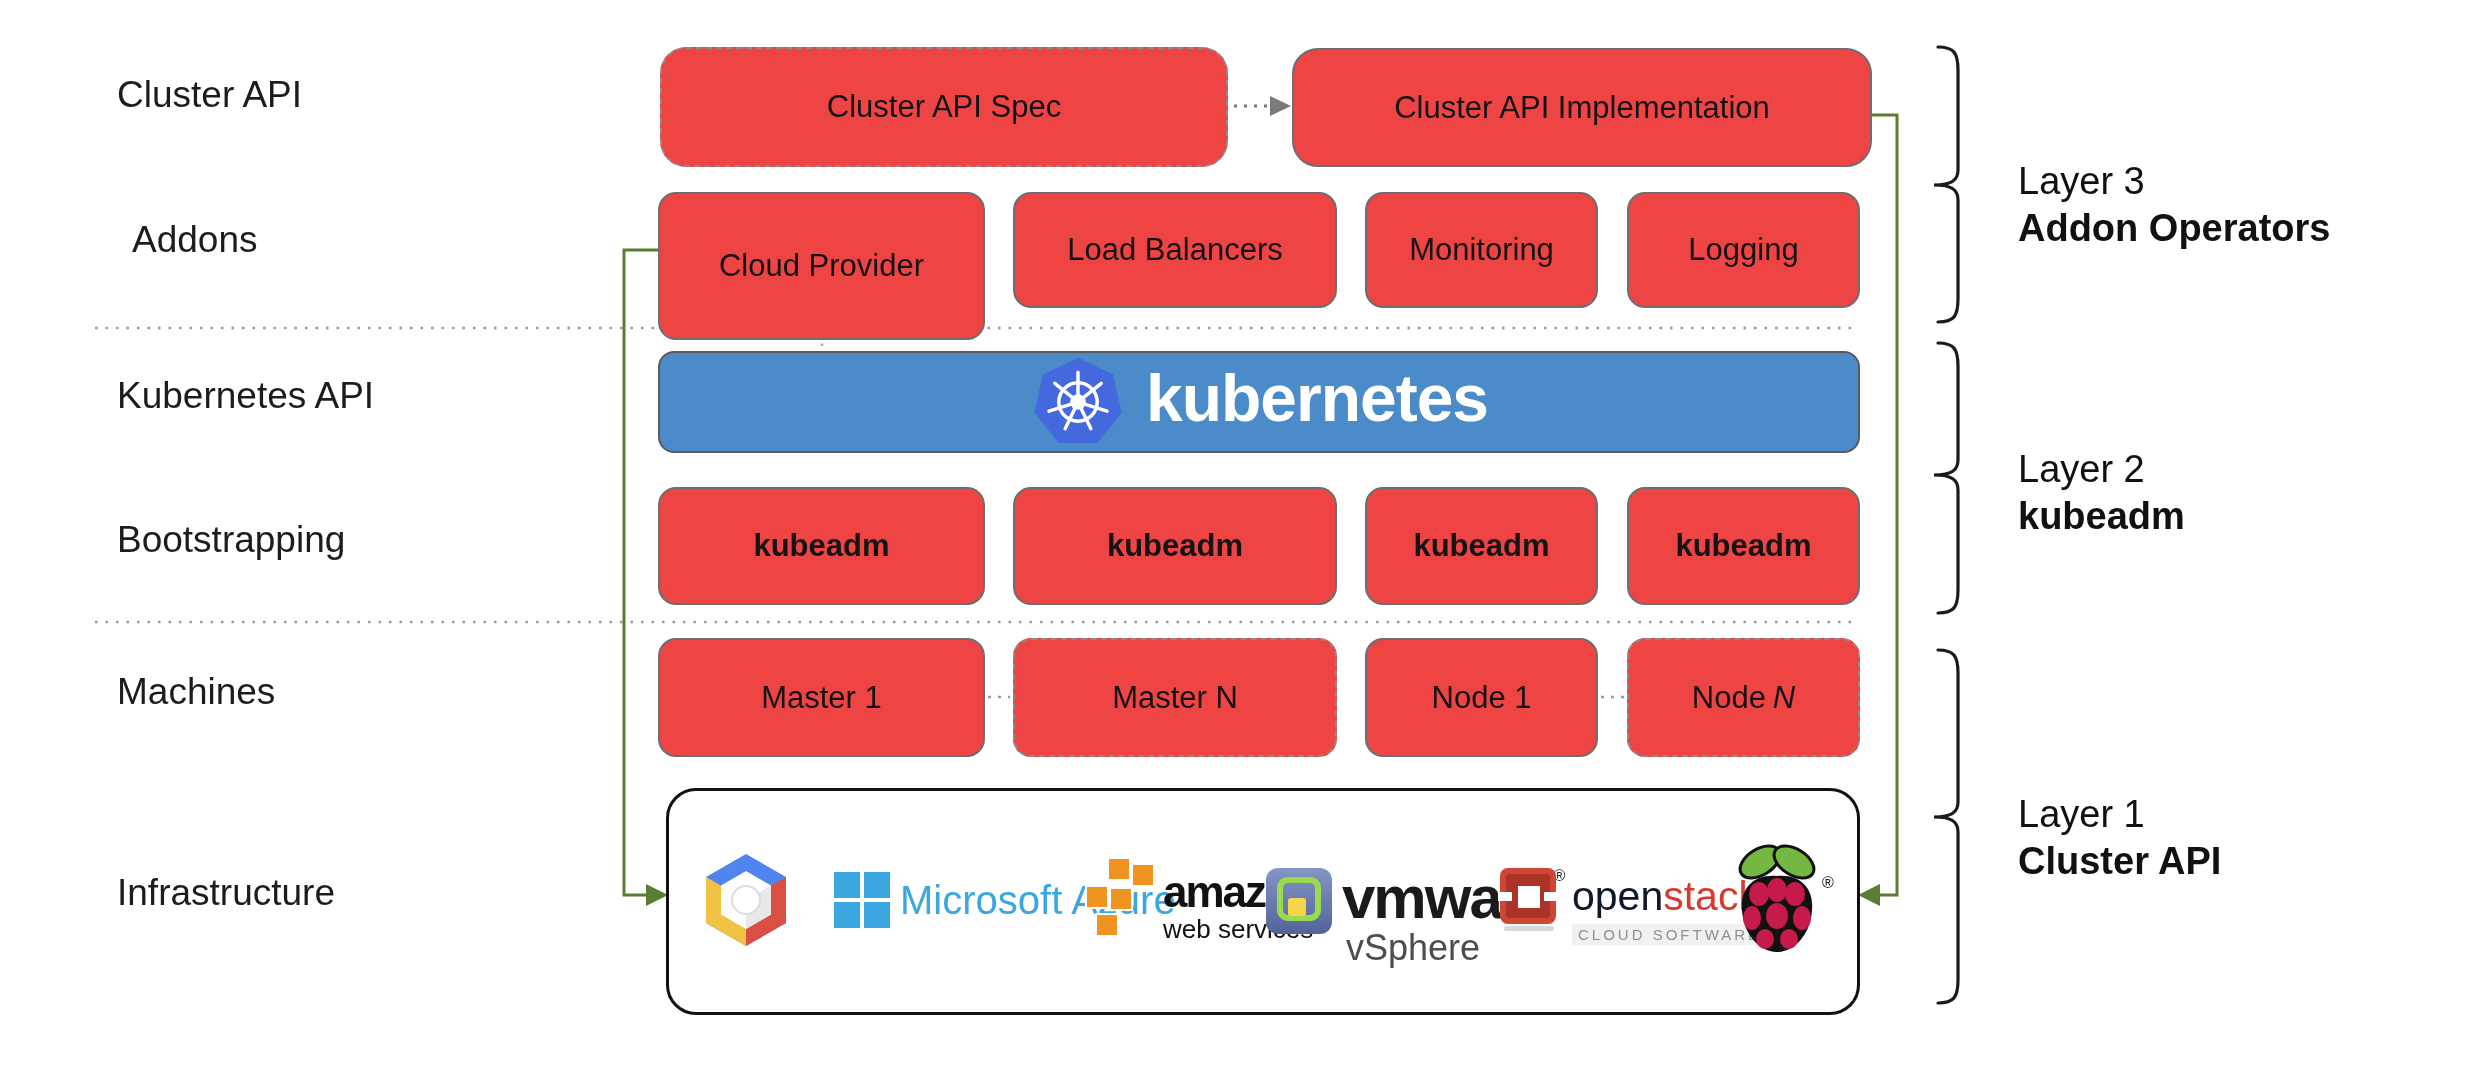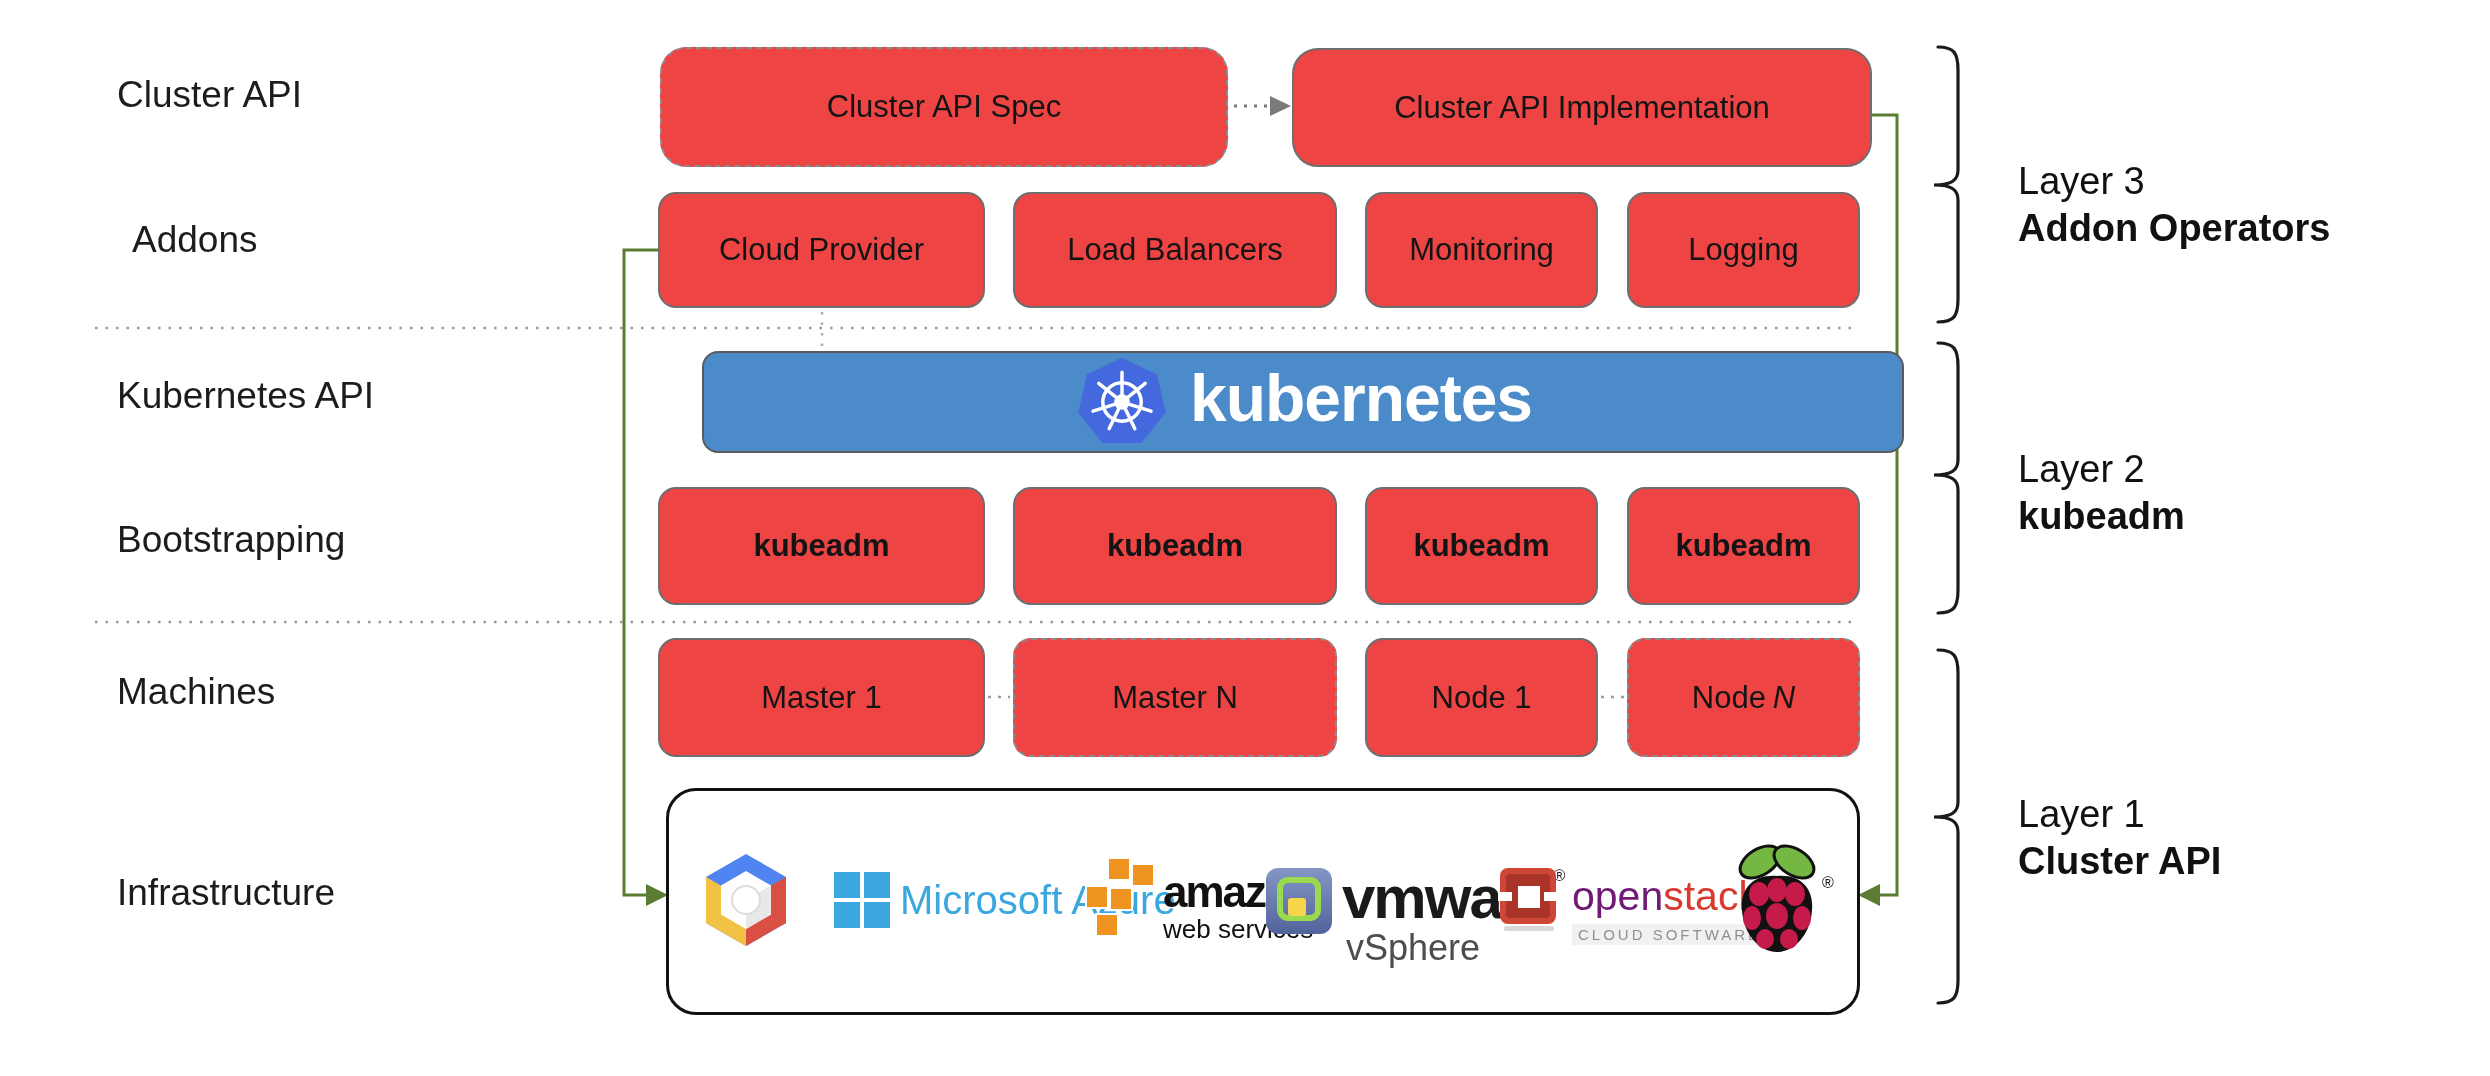--- a/index.html
+++ b/index.html
@@ -15,21 +15,21 @@
        font-size:31px;color:#141414;white-space:nowrap;}
   .box.dashed{border-style:dashed;border-color:#8a8a8a;}
   .box.bold{font-weight:bold;}
   .box.big-radius{border-radius:26px;}
   .m-suffix{font-style:italic;margin-left:0.22em;}
   .m-suffix:empty{margin-left:0;}
 
   
   .banner{position:absolute;left:658px;top:351px;width:1202px;height:102px;box-sizing:border-box;
           background:#4c8bc9;border:2.5px solid #5b5b5b;border-radius:16px;
-          display:flex;align-items:center;justify-content:center;gap:20px;margin-left:44px;}
+          display:flex;align-items:center;justify-content:center;gap:20px;}
   .banner .wordmark{font-size:66px;font-weight:bold;color:#ffffff;letter-spacing:-1px;
                     line-height:66px;padding-bottom:8px;}
 
   
   .infra{position:absolute;left:666px;top:788px;width:1194px;height:227px;box-sizing:border-box;
          border:3px solid #111111;border-radius:30px;background:#ffffff;}
 
   
   .layer-label{position:absolute;left:2018px;font-size:38px;line-height:47px;color:#111111;white-space:nowrap;}
   .layer-label .bold{font-weight:bold;}
@@ -37,21 +37,21 @@
   
   .azure-text{position:absolute;left:900px;top:878px;font-size:40px;color:#3aa7e0;font-weight:500;white-space:nowrap;}
   .aws-text{position:absolute;left:1163px;top:870px;color:#111;line-height:1;}
   .aws-text .l1{font-size:44px;font-weight:bold;letter-spacing:-2px;}
   .aws-text .l2{font-size:26px;letter-spacing:0px;margin-top:2px;}
   .vmware-text{position:absolute;left:1342px;top:868px;line-height:1;}
   .vmware-text .l1{font-size:60px;font-weight:bold;color:#1a1a1a;letter-spacing:-2px;}
   .vmware-text .tm{font-size:16px;vertical-align:top;color:#1a1a1a;}
   .vmware-text .l2{font-size:36px;color:#4d4d4d;margin-top:2px;margin-left:4px;}
   .os-text{position:absolute;left:1572px;top:876px;line-height:1;}
-  .os-text .p1{font-size:41px;color:#701a75;font-weight:500;}
+  .os-text .p1{font-size:41px;color:#0f172a;font-weight:500;}
   .os-text .p2{font-size:41px;color:#d93a2f;font-weight:500;}
   .os-text .tm{font-size:15px;color:#d93a2f;vertical-align:top;}
   .os-text .tag{margin-top:7px;font-size:15px;letter-spacing:3px;color:#8f8f8f;
                 background:#f1f1f1;padding:3px 6px;display:inline-block;}
   svg{display:block;}
   .abs{position:absolute;}
 </style>
 </head>
 <body>
 
@@ -90,21 +90,21 @@
   <div class="row-label" style="left:117px;top:668px;">Machines</div>
   <div class="row-label" style="left:117px;top:869px;">Infrastructure</div>
 
   <div class="box dashed big-radius" style="left:660px;top:47px;width:568px;height:120px;">
     <span>Cluster API Spec</span>
   </div>
   <div class="box big-radius" style="left:1292px;top:48px;width:580px;height:119px;">
     <span>Cluster API Implementation</span>
   </div>
 
-  <div class="box" style="left:658px;top:192px;width:327px;height:116px;">
+  <div class="box" style="left:658px;top:192px;width:327px;height:148px;">
     <span>Cloud Provider</span>
   </div>
   <div class="box" style="left:1013px;top:192px;width:324px;height:116px;">
     <span>Load Balancers</span>
   </div>
   <div class="box" style="left:1365px;top:192px;width:233px;height:116px;">
     <span>Monitoring</span>
   </div>
   <div class="box" style="left:1627px;top:192px;width:233px;height:116px;">
     <span>Logging</span>

